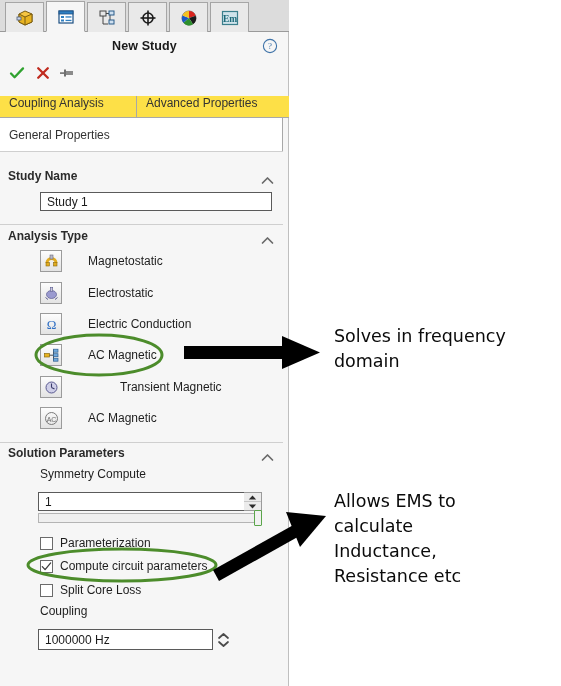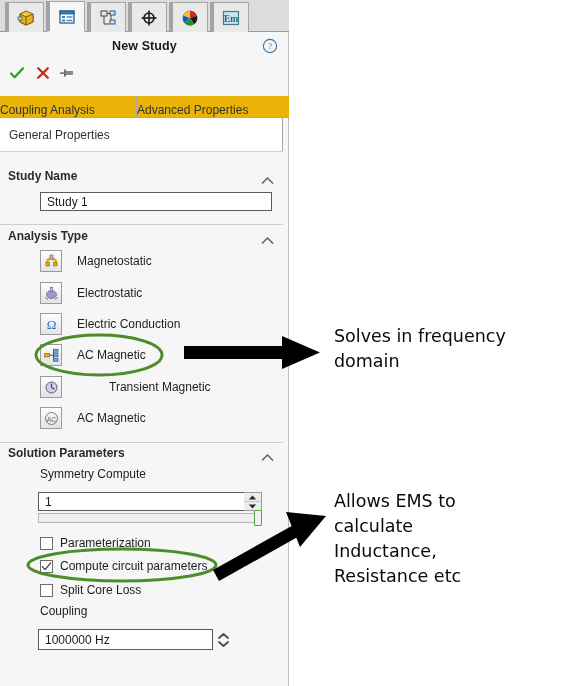--- a/index.html
+++ b/index.html
@@ -38,21 +38,21 @@
     background: #dcdcdc;
     border-bottom: 1px solid #9a9a9a;
     box-sizing: border-box;
     display: flex;
     align-items: flex-end;
   }
   .itab {
     width: 39px;
     height: 30px;
     margin: 0 0 -1px 0;
-    border-left: 4px solid #a3a3a3;
+    border-left: 1px solid #a3a3a3;
     border-right: 1px solid #a6a6a6;
     border-top: 1px solid #a6a6a6;
     background: #e9e9e9;
     display: flex;
     align-items: center;
     justify-content: center;
     box-sizing: border-box;
     position: relative;
   }
   .itab + .itab { margin-left: 2px; }
@@ -109,23 +109,24 @@
   #tabbar {
     position: absolute;
     left: 0; top: 96px;
     width: 289px; height: 22px;
     display: flex;
     border-bottom: 1px solid #a8a8a8;
     box-sizing: border-box;
   }
   .ttab {
     height: 21px;
-    background: #eab308;
-    display: flex;
-    align-items: flex-end;
+    background: #fde047;
+    display: flex;
+    align-items: flex-start;
+    padding-left: 9px;
     box-sizing: border-box;
     font-size: 12px;
     color: #333;
     border-right: 1px solid #a8a8a8;
   }
   #ttab-coupling { width: 137px; }
   #ttab-advanced { width: 152px; border-right: none; }
 
   
   #subtab {
@@ -197,21 +198,21 @@
   }
   .arow .aicon {
     width: 22px; height: 22px;
     border: 1px solid #9b9b9b;
     background: linear-gradient(180deg,#fdfdfd 0%,#e3e3e3 100%);
     box-sizing: border-box;
     display: flex; align-items: center; justify-content: center;
     flex: 0 0 auto;
   }
   .arow .alabel {
-    margin-left: 15px;
+    margin-left: 26px;
     font-size: 12px;
     color: #1e1e1e;
     white-space: nowrap;
   }
 
   
   .sublabel {
     position: absolute;
     font-size: 12px;
     color: #1e1e1e;

